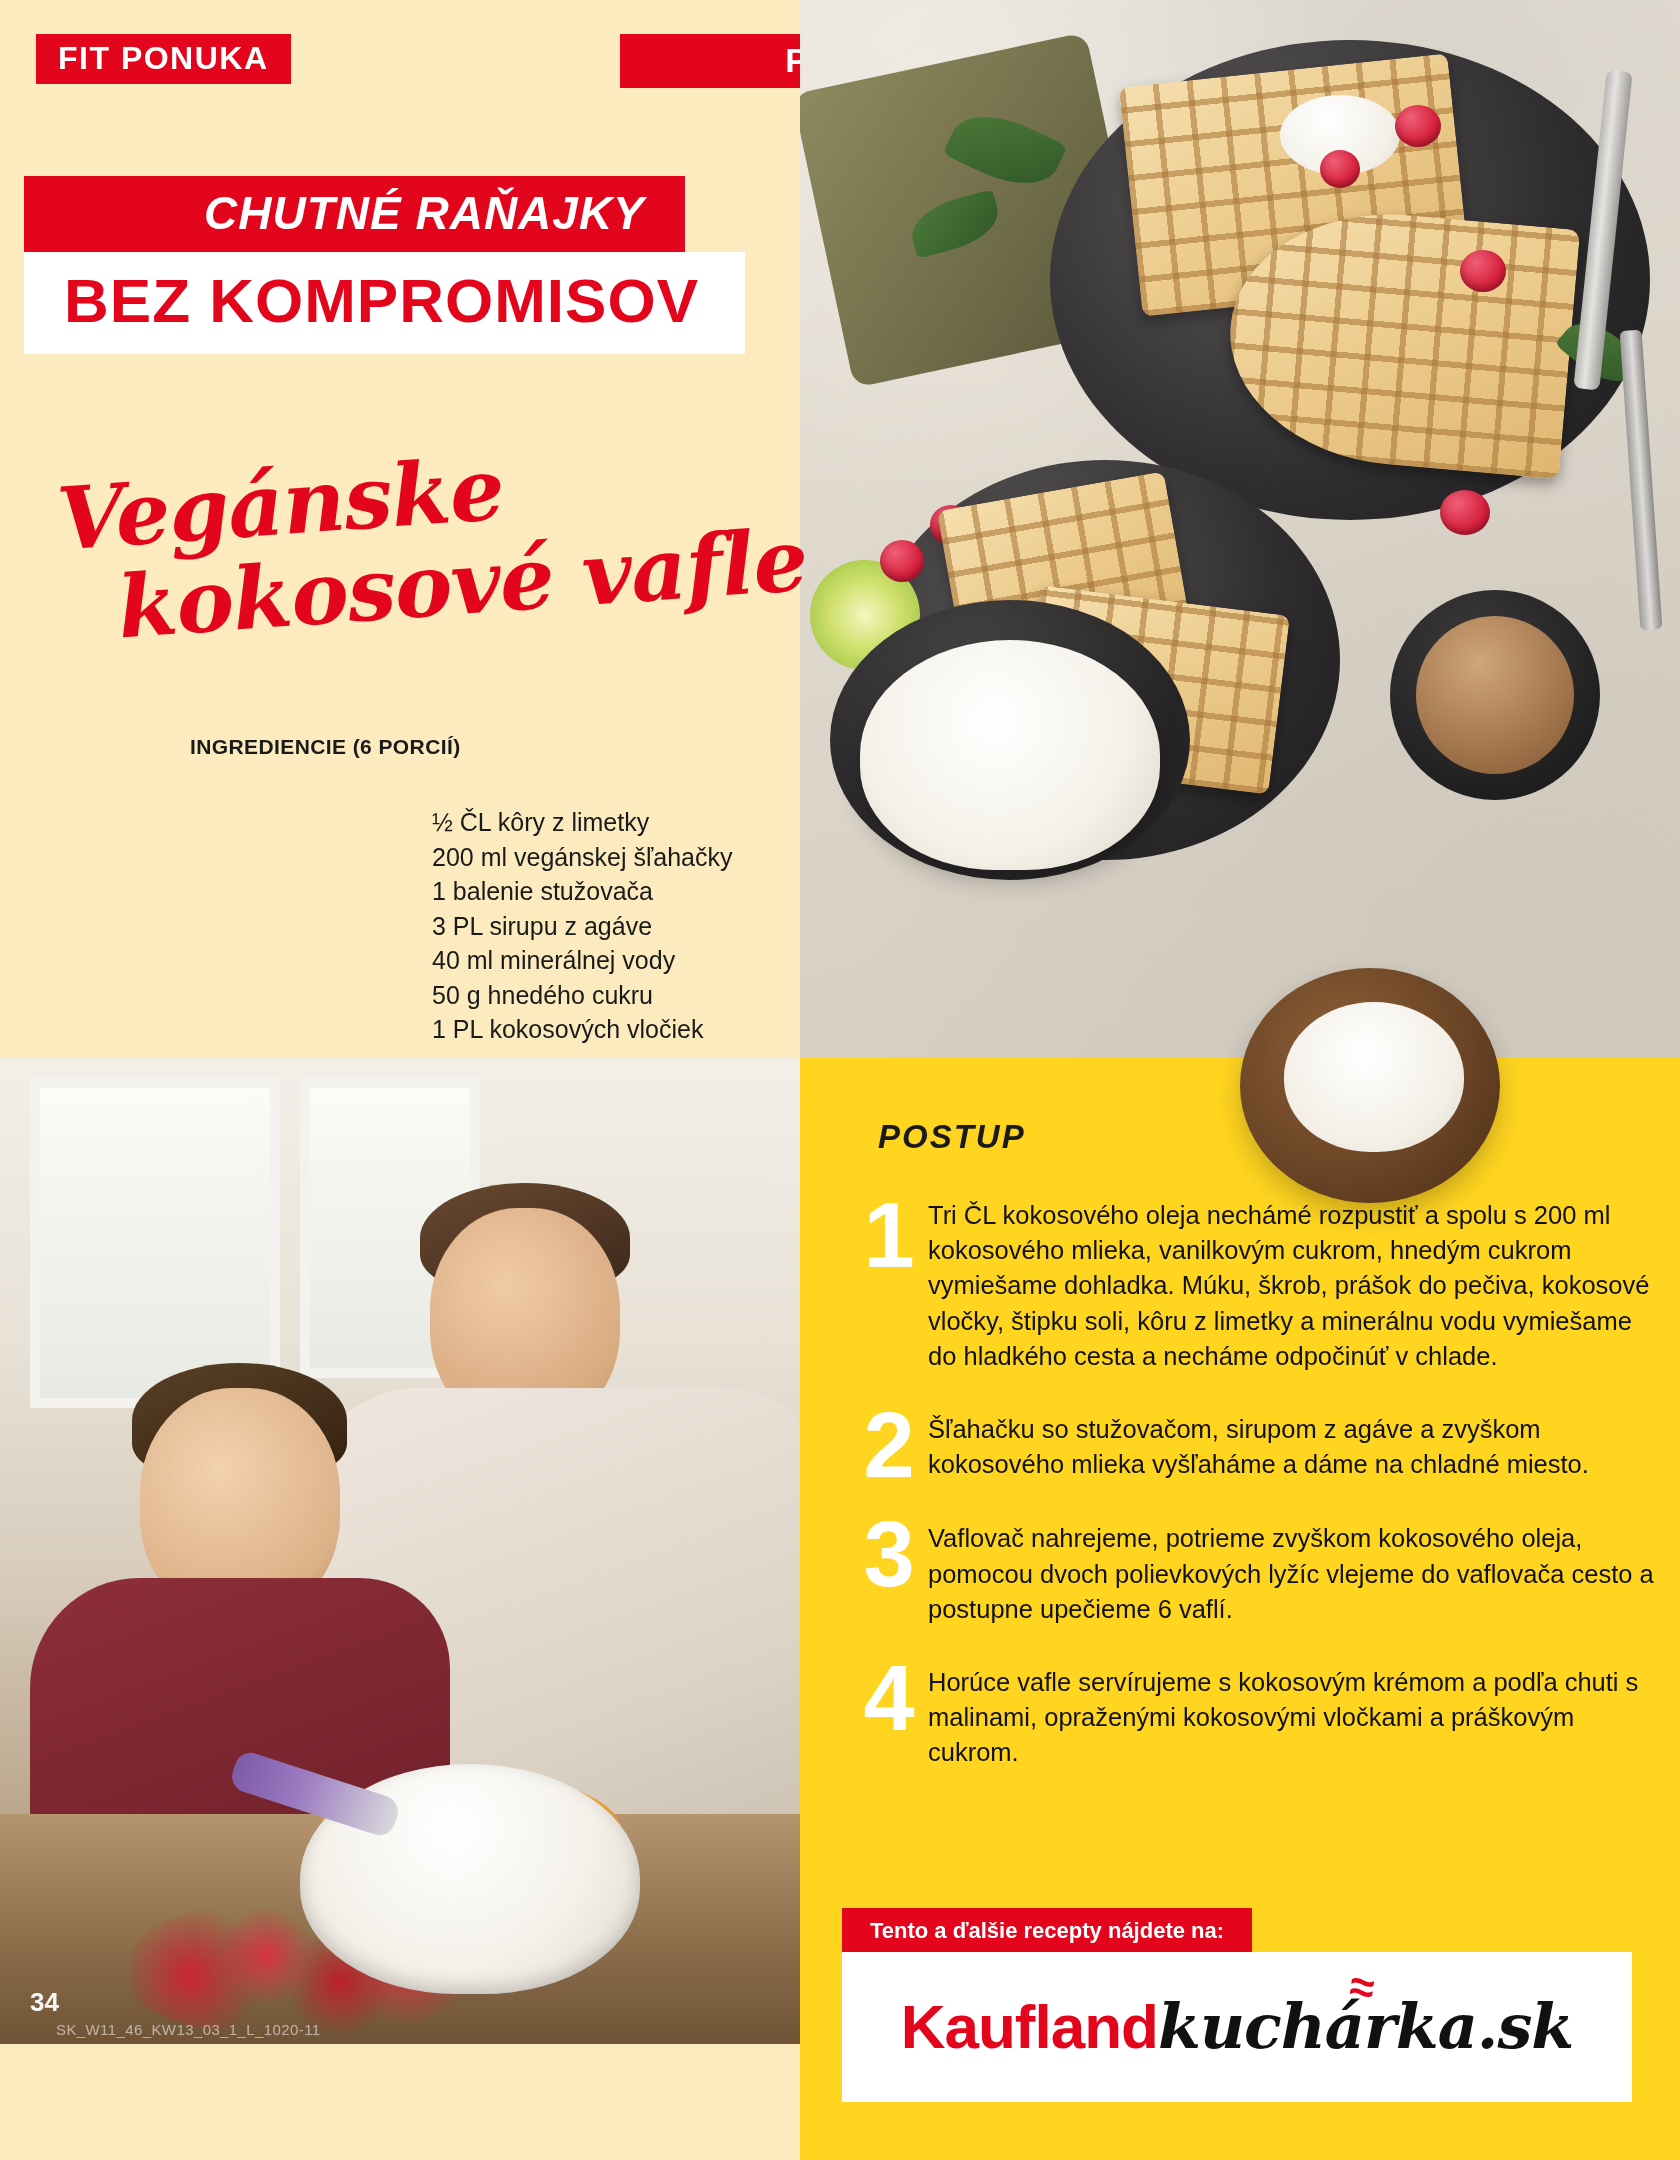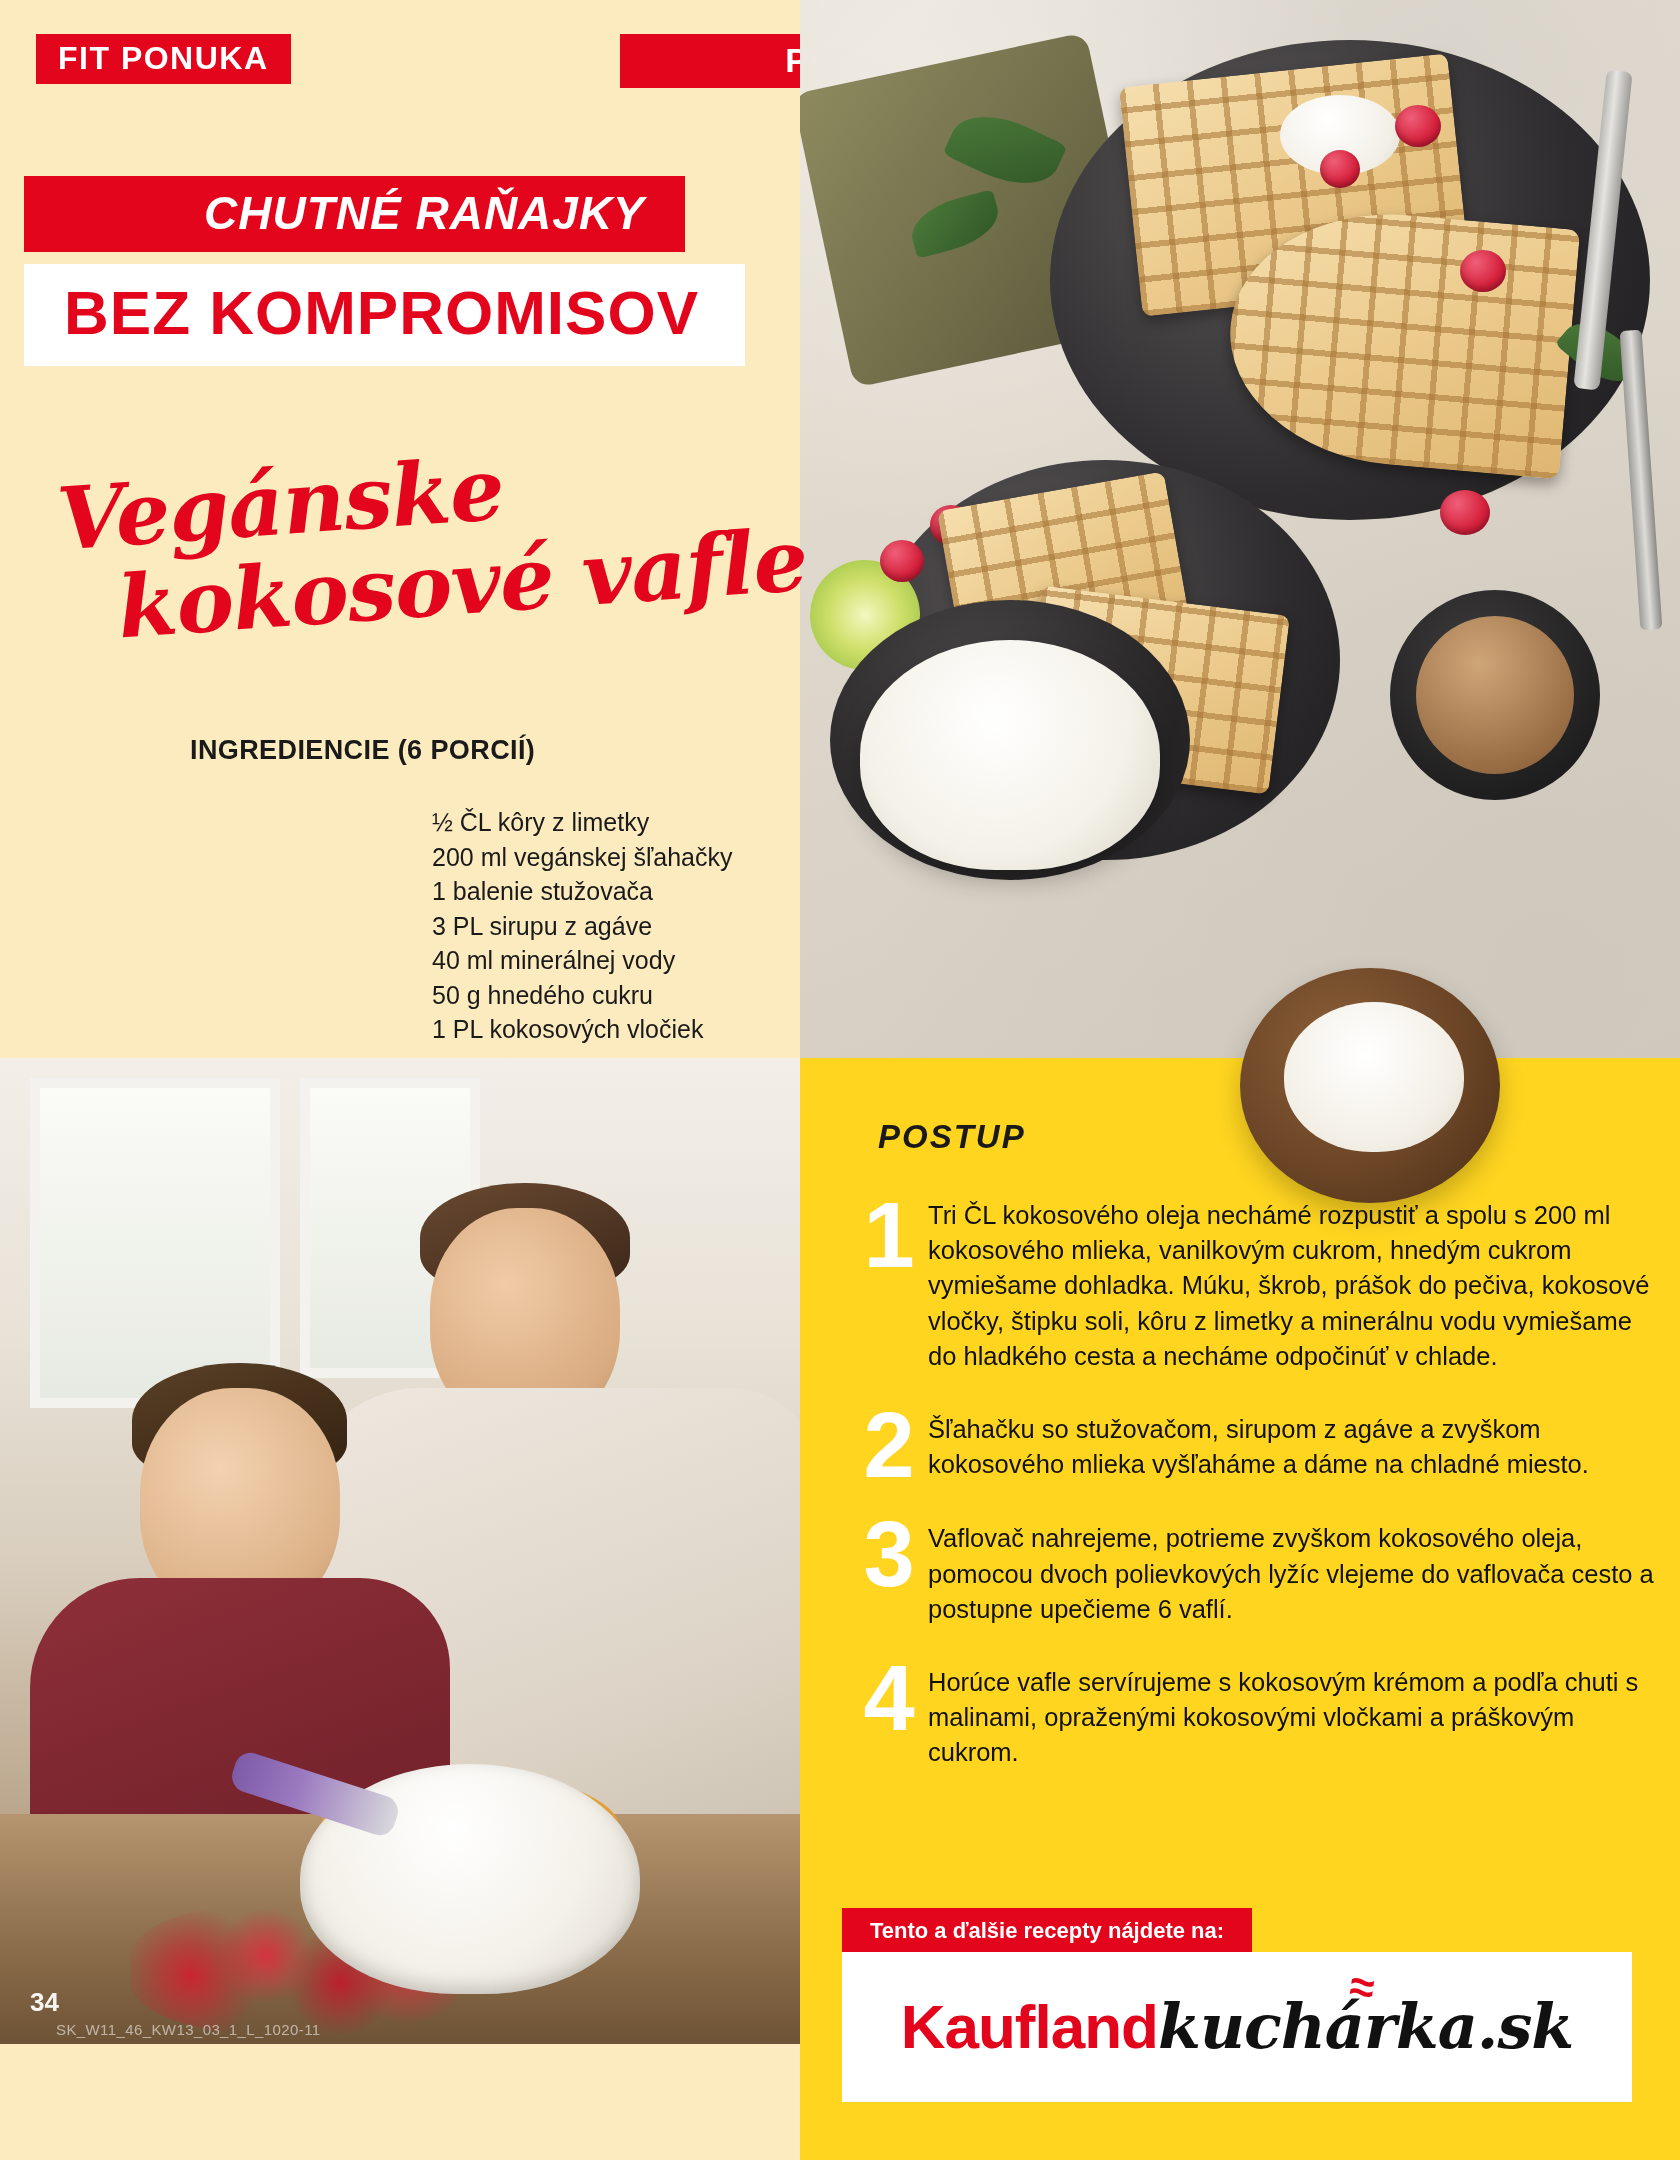--- a/index.html
+++ b/index.html
@@ -203,21 +203,21 @@
   }
   .main-title {
     background: #ffffff;
     color: #e3051b;
     font-weight: bold;
     font-size: 62px;
     letter-spacing: 1px;
     padding: 18px 46px 22px 40px;
     display: inline-block;
     line-height: 1;
-    margin-top: 12px;
+    margin-top: 0px;
   }
 
   
   .script-name {
     position: absolute;
     top: 450px;
     left: 60px;
     width: 760px;
     color: #e3051b;
     font-family: "DejaVu Serif", serif;
@@ -232,21 +232,21 @@
     display: block;
     margin-left: 54px;
     margin-top: 6px;
   }
 
   
   .ing-heading {
     position: absolute;
     top: 735px;
     left: 190px;
-    font-size: 27px;
+    font-size: 21px;
     font-weight: bold;
     color: #1a1a1a;
     letter-spacing: 0.4px;
   }
   .ing-cols {
     position: absolute;
     top: 805px;
     left: 62px;
     width: 720px;
     display: flex;

